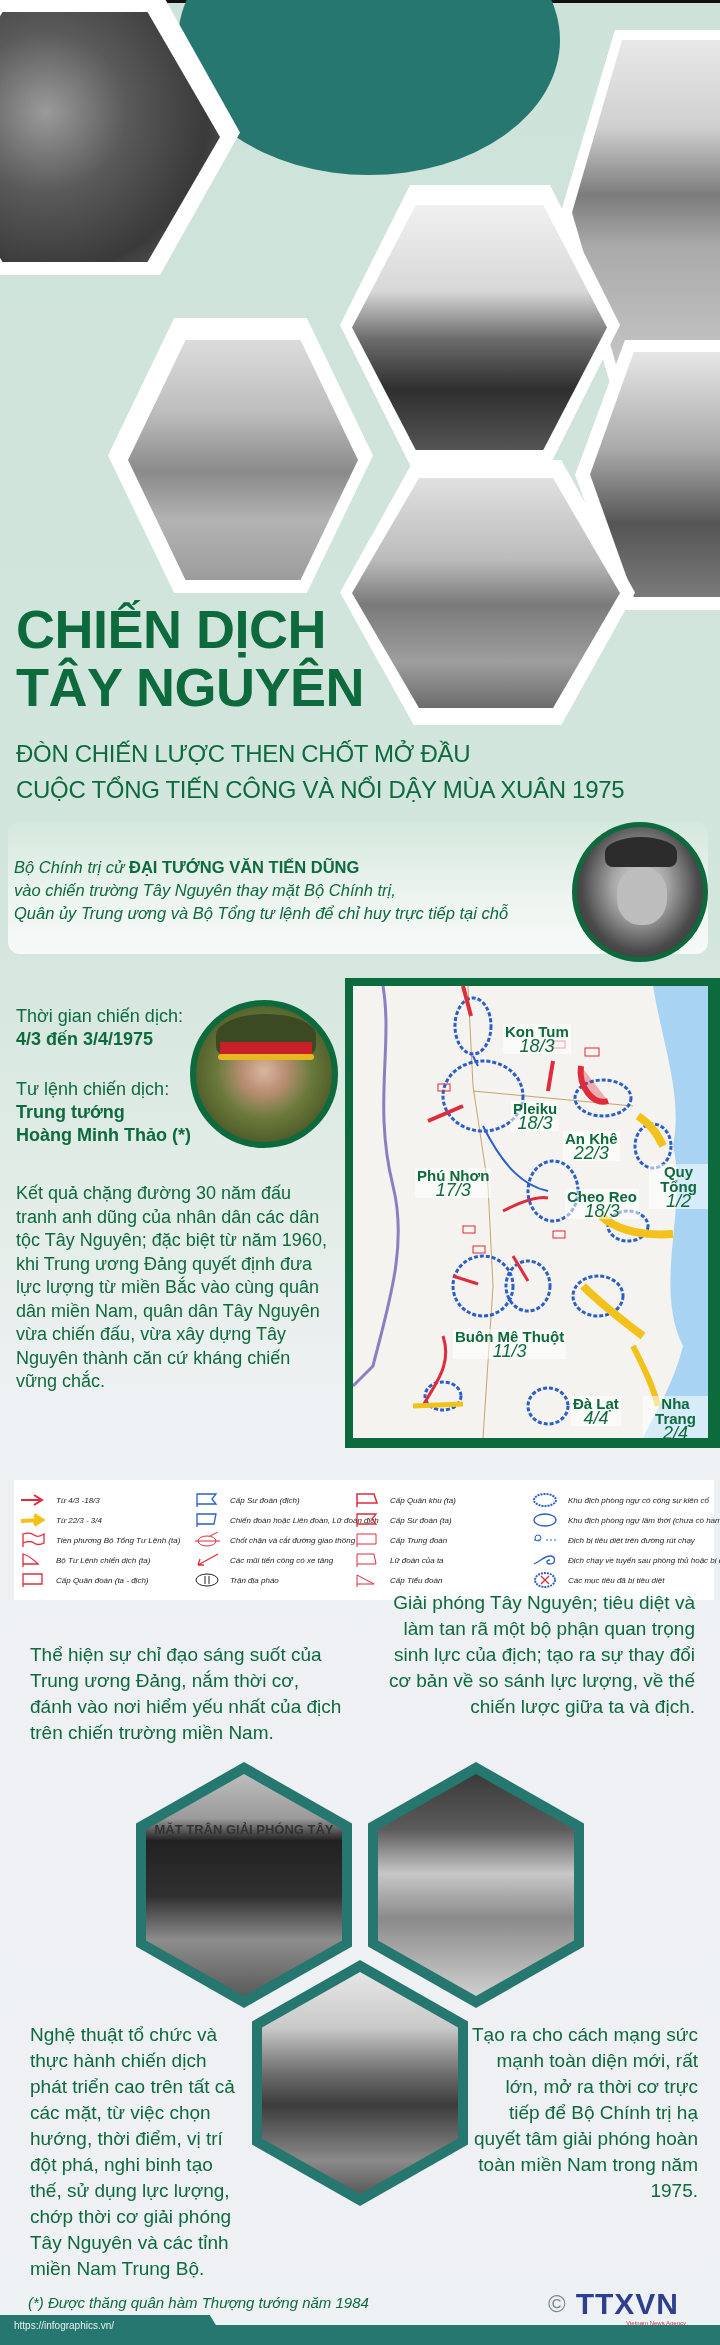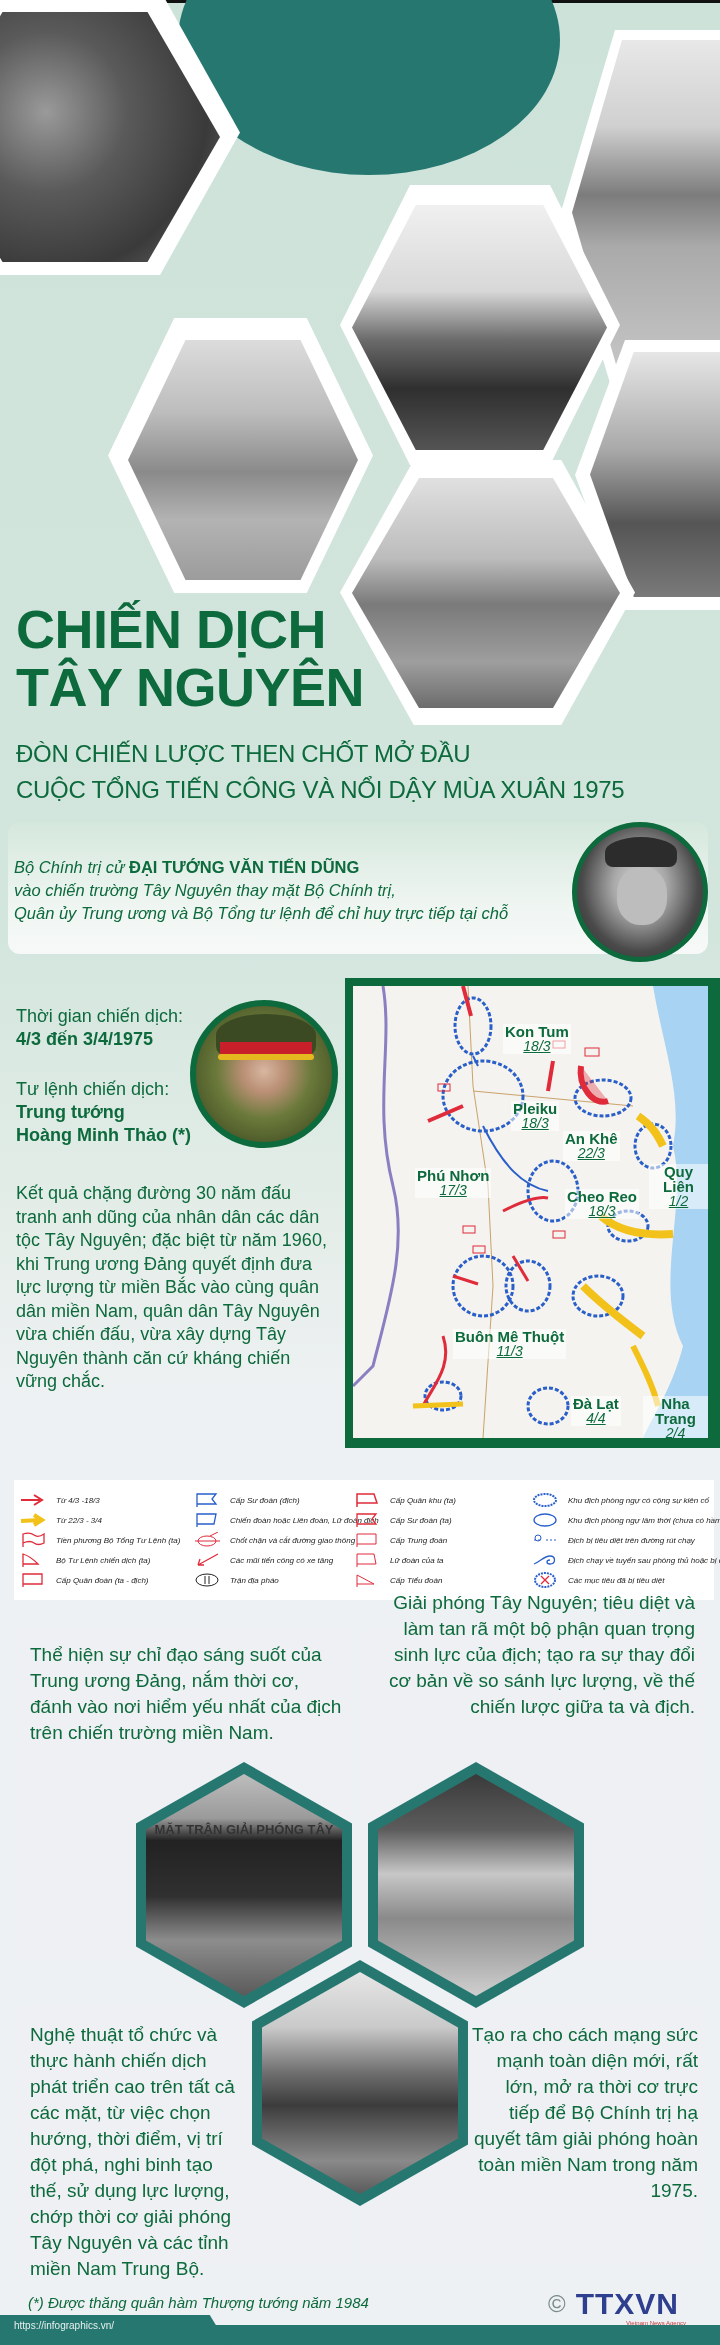--- a/index.html
+++ b/index.html
@@ -39,21 +39,21 @@
   .round-portrait { position: absolute; left: 190px; top: 1000px; width: 148px; height: 148px; border-radius: 50%; border: 6px solid #0d6a3c; background: radial-gradient(circle at 50% 48%, #d8b6a0 0%, #b98f74 22%, #6b7a3b 48%, #4d5a2a 75%, #c9c9c9 100%); overflow: hidden; }
   .cap { position: absolute; left: 20px; top: 8px; width: 100px; height: 42px; border-radius: 50% 50% 10px 10px; background: #3c4a23; }
   .cap-band { position: absolute; left: 24px; top: 36px; width: 92px; height: 12px; background: #c8202a; }
   .cap-visor { position: absolute; left: 22px; top: 48px; width: 96px; height: 6px; background: #e6b81f; border-radius: 3px; }
   .summary { position: absolute; left: 16px; top: 1182px; width: 320px; font-size: 18px; line-height: 23.5px; color: #0d6a3c; }
 
   
   .map-frame { position: absolute; left: 345px; top: 978px; width: 375px; height: 470px; background: #0d6a3c; }
   .map-inner { position: absolute; left: 8px; top: 8px; width: 355px; height: 452px; background: #f4f3ef; overflow: hidden; }
   .map-label { position: absolute; font-weight: 700; font-size: 15px; color: #0d6a3c; text-align: center; line-height: 15px; background: rgba(255,255,255,0.55); padding: 0 2px; }
-  .map-date { display: block; font-weight: 400; font-style: italic; font-size: 14px; text-decoration: underline; }
+  .map-date { display: block; font-weight: 400; font-style: italic; font-size: 18px; }
   .map-svg { position: absolute; left: 0; top: 0; }
 
   
   .legend { position: absolute; left: 14px; top: 1480px; width: 700px; height: 120px; background: #fff; padding-left: 19px; }
   .legend-col { position: absolute; top: 10px; }
   .legend-item { display: flex; align-items: center; height: 20px; font-style: italic; font-size: 8px; color: #222; white-space: nowrap; }
   .legend-item svg { flex: 0 0 auto; margin-right: 8px; }
 
   
   .card { position: absolute; background: #eef0f4; border-radius: 14px; }
@@ -172,21 +172,21 @@
 
         <path d="M285 130 C 300 140, 305 150, 310 160" stroke="#f2c21b" stroke-width="8" fill="none"></path>
         <path d="M248 230 C 265 245, 290 250, 320 248" stroke="#f2c21b" stroke-width="8" fill="none"></path>
         <path d="M230 300 C 250 320, 270 335, 290 350" stroke="#f2c21b" stroke-width="8" fill="none"></path>
         <path d="M280 360 C 290 380, 300 400, 305 420" stroke="#f2c21b" stroke-width="6" fill="none"></path>
         <path d="M60 420 L 110 418" stroke="#f2c21b" stroke-width="5" fill="none"></path>
       </svg>
       <div class="map-label" style="left:150px;top:38px;"><span>Kon Tum</span><span class="map-date">18/3</span></div>
       <div class="map-label" style="left:158px;top:115px;"><span>Pleiku</span><span class="map-date">18/3</span></div>
       <div class="map-label" style="left:210px;top:145px;"><span>An Khê</span><span class="map-date">22/3</span></div>
-      <div class="map-label" style="left:296px;top:178px;"><span>Quy Liên</span><span class="map-date">1/2</span></div>
+      <div class="map-label" style="left:296px;top:178px;"><span>Quy Tổng</span><span class="map-date">1/2</span></div>
       <div class="map-label" style="left:62px;top:182px;"><span>Phú Nhơn</span><span class="map-date">17/3</span></div>
       <div class="map-label" style="left:212px;top:203px;"><span>Cheo Reo</span><span class="map-date">18/3</span></div>
       <div class="map-label" style="left:100px;top:343px;"><span>Buôn Mê Thuột</span><span class="map-date">11/3</span></div>
       <div class="map-label" style="left:218px;top:410px;"><span>Đà Lạt</span><span class="map-date">4/4</span></div>
       <div class="map-label" style="left:290px;top:410px;"><span>Nha Trang</span><span class="map-date">2/4</span></div>
     </div>
   </div>
 
   <div class="legend">
     <div class="legend-col" style="left:6px;">

